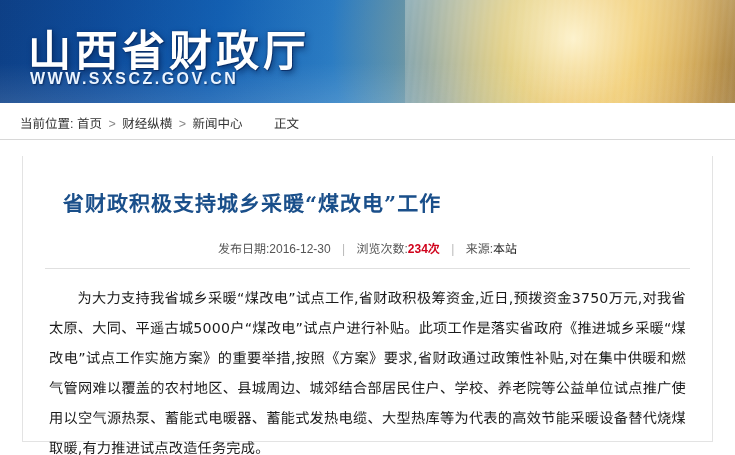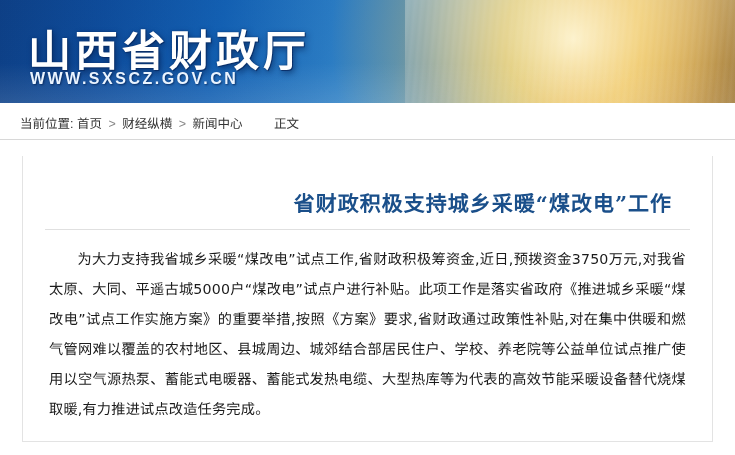--- a/index.html
+++ b/index.html
@@ -138,21 +138,21 @@
     top: 16px;
     width: 691px;
     height: 286px;
     background: #ffffff;
     border: 1px solid #e3e3e3;
     border-top: none;
     box-sizing: border-box;
   }
   .art-title {
     margin: 34px 40px 0 40px;
-    text-align: right;
+    text-align: left;
     font-family: "DejaVu Serif", "Liberation Serif", serif;
     font-weight: bold;
     font-size: 21px;
     color: #1a4f8a;
     letter-spacing: 1px;
     line-height: 1.3;
   }
   .meta {
     margin-top: 22px;
     text-align: center;
@@ -210,20 +210,27 @@
       <a href="#">新闻中心</a>
       <span class="cur">正文</span>
     </div>
   </div>
 
   <div class="content">
     <div class="card">
 
       <div class="art-title">省财政积极支持城乡采暖“煤改电”工作</div>
 
+      <div class="meta">
+        <span>发布日期:</span><span>2016-12-30</span>
+        <span class="divider">|</span>
+        <span>浏览次数:</span><span class="count">234次</span>
+        <span class="divider">|</span>
+        <span>来源:</span><span class="source-val">本站</span>
+      </div>
 
       <div class="rule"></div>
 
       <div class="body-text">为大力支持我省城乡采暖“煤改电”试点工作,省财政积极筹资金,近日,预拨资金3750万元,对我省太原、大同、平遥古城5000户“煤改电”试点户进行补贴。此项工作是落实省政府《推进城乡采暖“煤改电”试点工作实施方案》的重要举措,按照《方案》要求,省财政通过政策性补贴,对在集中供暖和燃气管网难以覆盖的农村地区、县城周边、城郊结合部居民住户、学校、养老院等公益单位试点推广使用以空气源热泵、蓄能式电暖器、蓄能式发热电缆、大型热库等为代表的高效节能采暖设备替代烧煤取暖,有力推进试点改造任务完成。</div>
 
     </div>
   </div>
 
 </div>
 

